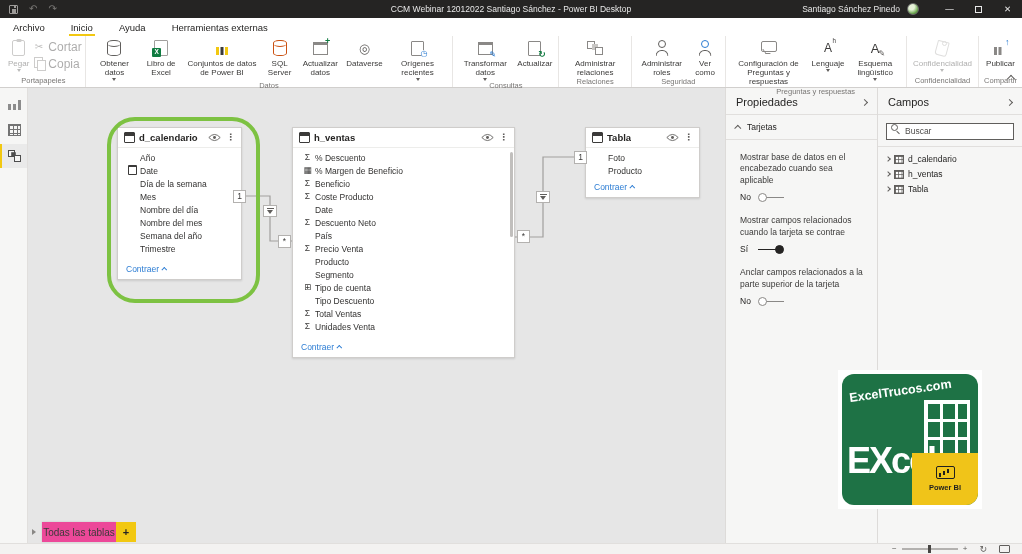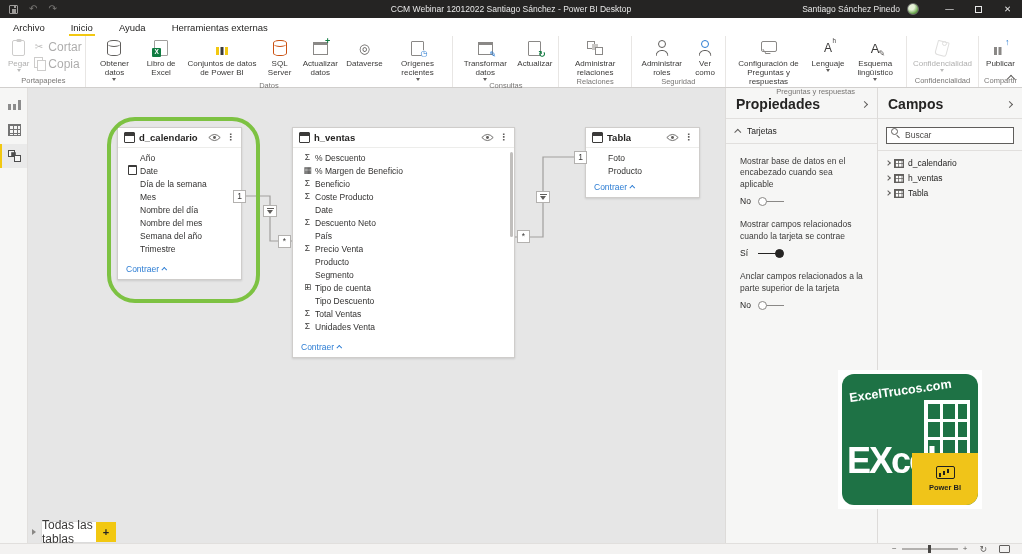--- a/index.html
+++ b/index.html
@@ -118,30 +118,30 @@
   .flabel{font-size:8.5px;color:#323130;white-space:nowrap;overflow:hidden}
   .collapse-link{margin-top:auto;display:flex;align-items:center;gap:4px;padding:3px 8px 5px;font-size:8.5px;color:#2b7cd3}
   .up-chev{width:4px;height:4px;border-top:1.2px solid #2b7cd3;border-left:1.2px solid #2b7cd3;transform:rotate(45deg) translateY(1px)}
   .vscroll{position:absolute;right:1px;top:24px;width:3px;height:85px;background:#c1bfbd;border-radius:2px;z-index:5}
 
   .highlight-ring{position:absolute;left:79px;top:29px;width:153px;height:186px;border:4px solid #7dc242;border-radius:28px;z-index:6;pointer-events:none}
 
   
   .tabbar{position:absolute;left:0;right:0;bottom:0;height:22px;display:flex;align-items:center;padding-left:4px;z-index:2}
   .tab-arrow{width:0;height:0;border-top:3.5px solid transparent;border-bottom:3.5px solid transparent;border-left:4.5px solid #8a8886;margin-right:6px}
-  .page-tab{width:54px;height:20px;background:#ffffff;display:flex;align-items:center;justify-content:center;font-size:12px;color:#3b3a39;box-shadow:0 0 2px rgba(0,0,0,.15)}
+  .page-tab{width:74px;height:20px;background:#ec4899;display:flex;align-items:center;justify-content:center;font-size:10px;color:#3b3a39;box-shadow:0 0 2px rgba(0,0,0,.15)}
   .tab-add{width:20px;height:20px;background:#f2c811;display:flex;align-items:center;justify-content:center}
   .plus-glyph{font-size:11px;font-weight:bold;color:#252423;line-height:1}
 
   
   .panel{background:#f6f6f5;border-left:1px solid #dddbd9;display:flex;flex-direction:column}
   .props{width:152px}
   .fields{width:145px}
   .panel-head{display:flex;align-items:center;justify-content:space-between;padding:8px 10px 6px;border-bottom:1px solid #e1dfdd}
-  .panel-title{font-size:14px;font-weight:bold;color:#252423}
+  .panel-title{font-size:11px;font-weight:normal;color:#252423}
   .chev-right{width:5px;height:5px;border-top:1.3px solid #605e5c;border-right:1.3px solid #605e5c;transform:rotate(45deg)}
   .section-row{display:flex;align-items:center;gap:6px;padding:7px 10px;border-bottom:1px solid #e1dfdd}
   .chev-up{width:5px;height:5px;border-top:1.3px solid #605e5c;border-left:1.3px solid #605e5c;transform:rotate(45deg) translateY(1px)}
   .section-label{font-size:8.5px;color:#252423}
   .settings{padding:4px 14px}
   .setting{margin:8px 0 13px}
   .setting-label{font-size:8.5px;color:#3b3a39;line-height:1.35}
   .setting-control{display:flex;align-items:center;gap:7px;margin-top:6px}
   .setting-value{font-size:8.5px;color:#252423;min-width:10px}
   .toggle{position:relative;width:27px;height:10px;display:inline-block}

